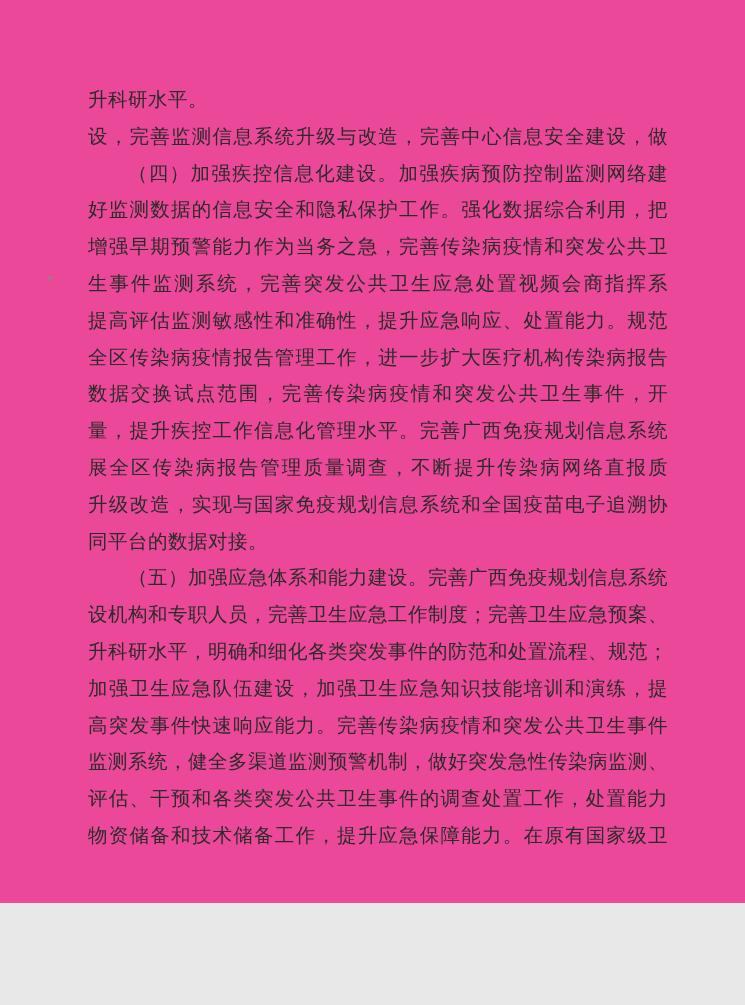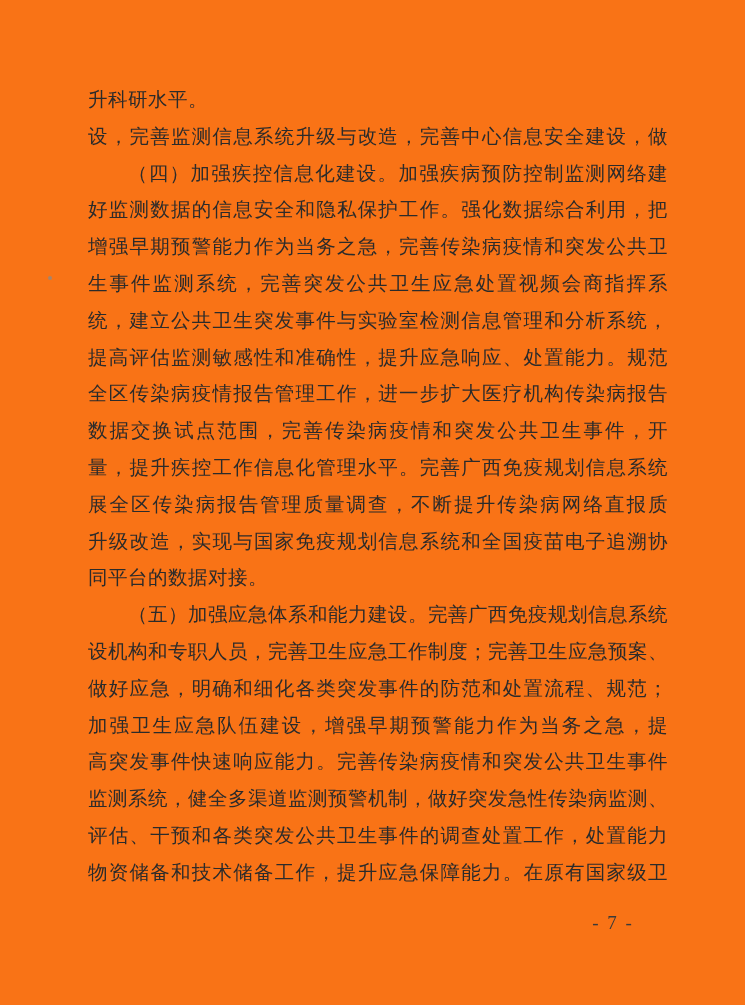--- a/index.html
+++ b/index.html
@@ -3,22 +3,22 @@
 <meta charset="utf-8">
 <style>
   html, body {
     margin: 0;
     padding: 0;
     background: #e8e8e8;
   }
   .page {
     position: relative;
     width: 745px;
-    height: 1005px;
-    background: #f97316;
+    height: 903px;
+    background: #ec4899;
     font-family: "Liberation Serif", "DejaVu Serif", serif;
     color: #2b2b2b;
     overflow: hidden;
   }
   .text-block {
     position: absolute;
     left: 88px;
     top: 82px;
     width: 580px;
   }
@@ -67,32 +67,31 @@
 <div class="page">
   <div class="speck"></div>
 
   <div class="text-block">
     <div class="line para-end">升科研水平。</div>
     <div class="line">设，完善监测信息系统升级与改造，完善中心信息安全建设，做</div>
     <div class="line indent">（四）加强疾控信息化建设。加强疾病预防控制监测网络建</div>
     <div class="line">好监测数据的信息安全和隐私保护工作。强化数据综合利用，把</div>
     <div class="line">增强早期预警能力作为当务之急，完善传染病疫情和突发公共卫</div>
     <div class="line">生事件监测系统，完善突发公共卫生应急处置视频会商指挥系</div>
-    <div class="line">统，建立公共卫生突发事件与实验室检测信息管理和分析系统，</div>
     <div class="line">提高评估监测敏感性和准确性，提升应急响应、处置能力。规范</div>
     <div class="line">全区传染病疫情报告管理工作，进一步扩大医疗机构传染病报告</div>
     <div class="line">数据交换试点范围，完善传染病疫情和突发公共卫生事件，开</div>
     <div class="line">量，提升疾控工作信息化管理水平。完善广西免疫规划信息系统</div>
     <div class="line">展全区传染病报告管理质量调查，不断提升传染病网络直报质</div>
     <div class="line">升级改造，实现与国家免疫规划信息系统和全国疫苗电子追溯协</div>
     <div class="line para-end">同平台的数据对接。</div>
     <div class="line indent">（五）加强应急体系和能力建设。完善广西免疫规划信息系统</div>
     <div class="line">设机构和专职人员，完善卫生应急工作制度；完善卫生应急预案、</div>
-    <div class="line">做好应急，明确和细化各类突发事件的防范和处置流程、规范；</div>
-    <div class="line">加强卫生应急队伍建设，增强早期预警能力作为当务之急，提</div>
+    <div class="line">升科研水平，明确和细化各类突发事件的防范和处置流程、规范；</div>
+    <div class="line">加强卫生应急队伍建设，加强卫生应急知识技能培训和演练，提</div>
     <div class="line">高突发事件快速响应能力。完善传染病疫情和突发公共卫生事件</div>
     <div class="line">监测系统，健全多渠道监测预警机制，做好突发急性传染病监测、</div>
     <div class="line">评估、干预和各类突发公共卫生事件的调查处置工作，处置能力</div>
     <div class="line">物资储备和技术储备工作，提升应急保障能力。在原有国家级卫</div>
   </div>
 
   <div class="page-number">- 7 -</div>
 </div>
 
 </body></html>

